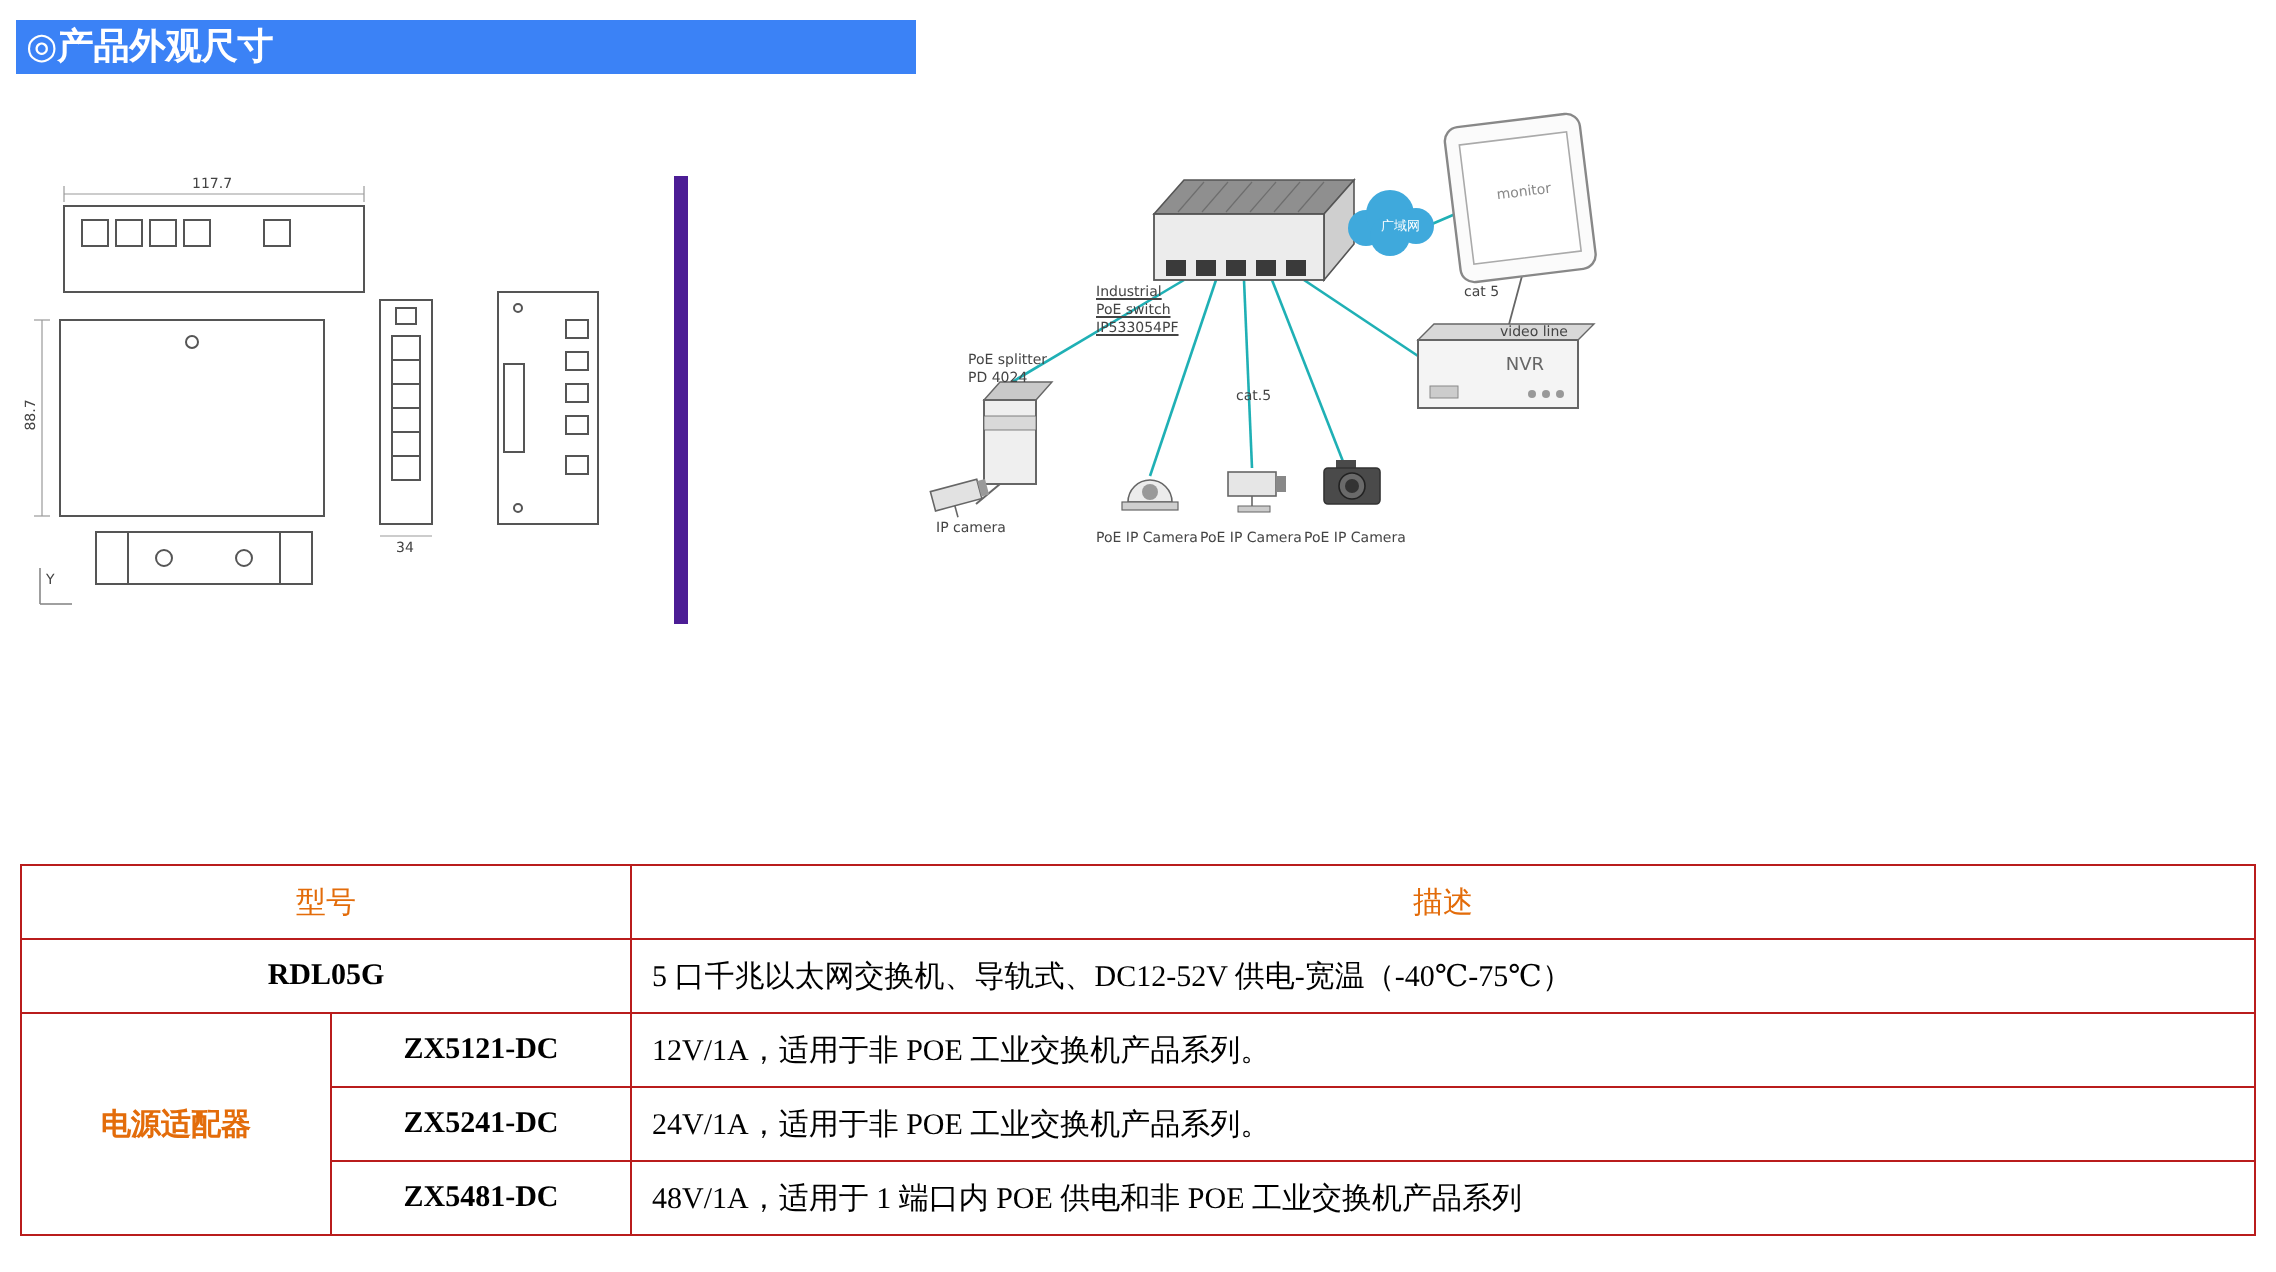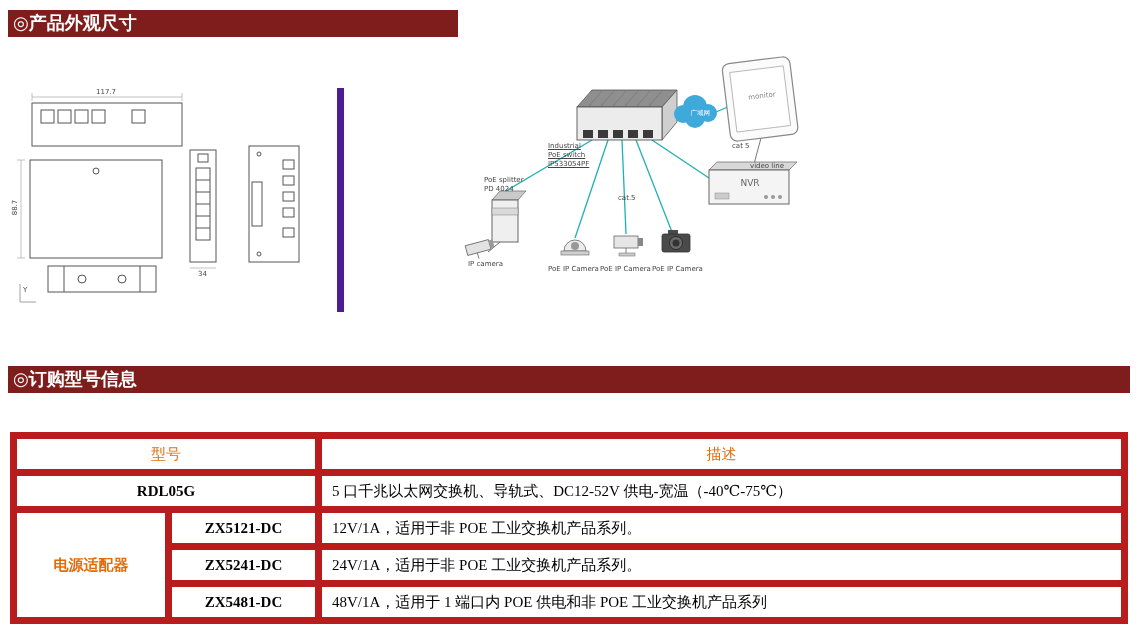--- a/index.html
+++ b/index.html
@@ -1,19 +1,19 @@
 <!DOCTYPE html>
 <html><head>
 <meta charset="utf-8">
 <style>
   * { box-sizing: border-box; margin: 0; padding: 0; }
   body { background: #fff; font-family: "Liberation Serif", "DejaVu Serif", serif; }
   .page { position: relative; width: 1138px; height: 636px; background: #fff; overflow: hidden; }
 
-  .greenbar { position: absolute; height: 27px; background: #7f1d1d; color: #fff;
+  .greenbar { position: absolute; height: 27px; background: #3b82f6; color: #fff;
     font-family: "Liberation Sans", "DejaVu Sans", sans-serif; font-weight: bold;
     font-size: 18px; line-height: 27px; padding-left: 5px; }
   #bar-dim   { left: 8px;   top: 10px; width: 450px; }
   #bar-app   { left: 468px; top: 10px; width: 352px; }
   #bar-order { left: 8px;   top: 366px; width: 1122px; }
 
   .spec-line { position: absolute; left: 10px; top: 52px; font-size: 15px; color: #000; }
   .spec-line .b { font-weight: bold; }
 
   .drawing { position: absolute; left: 12px; top: 88px; width: 332px; height: 224px;
@@ -23,21 +23,21 @@
   .dim-w { left: -4px; top: 116px; transform: rotate(-90deg); }
 
   .diagram { position: absolute; left: 420px; top: 52px; width: 410px; height: 256px; }
   .dlabel { position: absolute; font-family: "DejaVu Sans", sans-serif; font-size: 7px;
     color: #444; white-space: pre-line; line-height: 1.3; }
   .dlabel.white { color: #fff; }
   .dlabel.gray  { color: #888; }
 
   .order-table { position: absolute; left: 10px; top: 432px; width: 1118px;
     border-collapse: collapse; font-size: 15px; color: #000; }
-  .order-table td { border: 7px solid #b91c1c; height: 37px; padding: 0 10px; vertical-align: middle; }
+  .order-table td { border: 1px solid #b91c1c; height: 37px; padding: 0 10px; vertical-align: middle; }
   .order-table td.c { text-align: center; padding: 0 4px; }
   .accent { color: #E36C0A; }
   .model  { font-weight: bold; }
   .grp    { font-weight: bold; }
 </style>
 </head>
 <body>
 
 <div class="page">
 
@@ -205,34 +205,31 @@
       </g>
     </svg>
 
     
     <div class="dlabel" style="left:128px; top:90px;text-decoration:underline;">Industrial
 PoE switch
 IP533054PF</div>
     <div class="dlabel" style="left:64px;  top:124px;">PoE splitter
 PD 4024</div>
     <div class="dlabel gray" style="left:322px; top:40px; width:40px; text-align:center; transform:rotate(-7deg);">monitor</div>
-    <div class="dlabel" style="left:308px; top:126px; width:44px; text-align:center; font-size:9px; color:#666;">NVR</div>
+    <div class="dlabel" style="left:308px; top:126px; width:44px; text-align:right; font-size:9px; color:#666;">NVR</div>
     <div class="dlabel white" style="left:262px; top:57px; width:28px; text-align:right; font-size:6.5px;">广域网</div>
     <div class="dlabel" style="left:312px; top:90px;">cat 5</div>
     <div class="dlabel" style="left:198px; top:142px;text-align:center;">cat.5</div>
     <div class="dlabel" style="left:330px; top:110px;">video line</div>
     <div class="dlabel" style="left:48px;  top:208px;">IP camera</div>
     <div class="dlabel" style="left:128px; top:213px;">PoE IP Camera</div>
     <div class="dlabel" style="left:180px; top:213px;">PoE IP Camera</div>
     <div class="dlabel" style="left:232px; top:213px;">PoE IP Camera</div>
   </div>
 
-  <div class="greenbar" id="bar-order">
-    <span>◎订购型号信息</span>
-  </div>
 
   <table class="order-table">
     <colgroup>
         <col style="width:155px">
         <col style="width:150px">
         <col>
       </colgroup>
     <tbody>
       <tr>
         <td colspan="2" class="c accent">型号</td>

